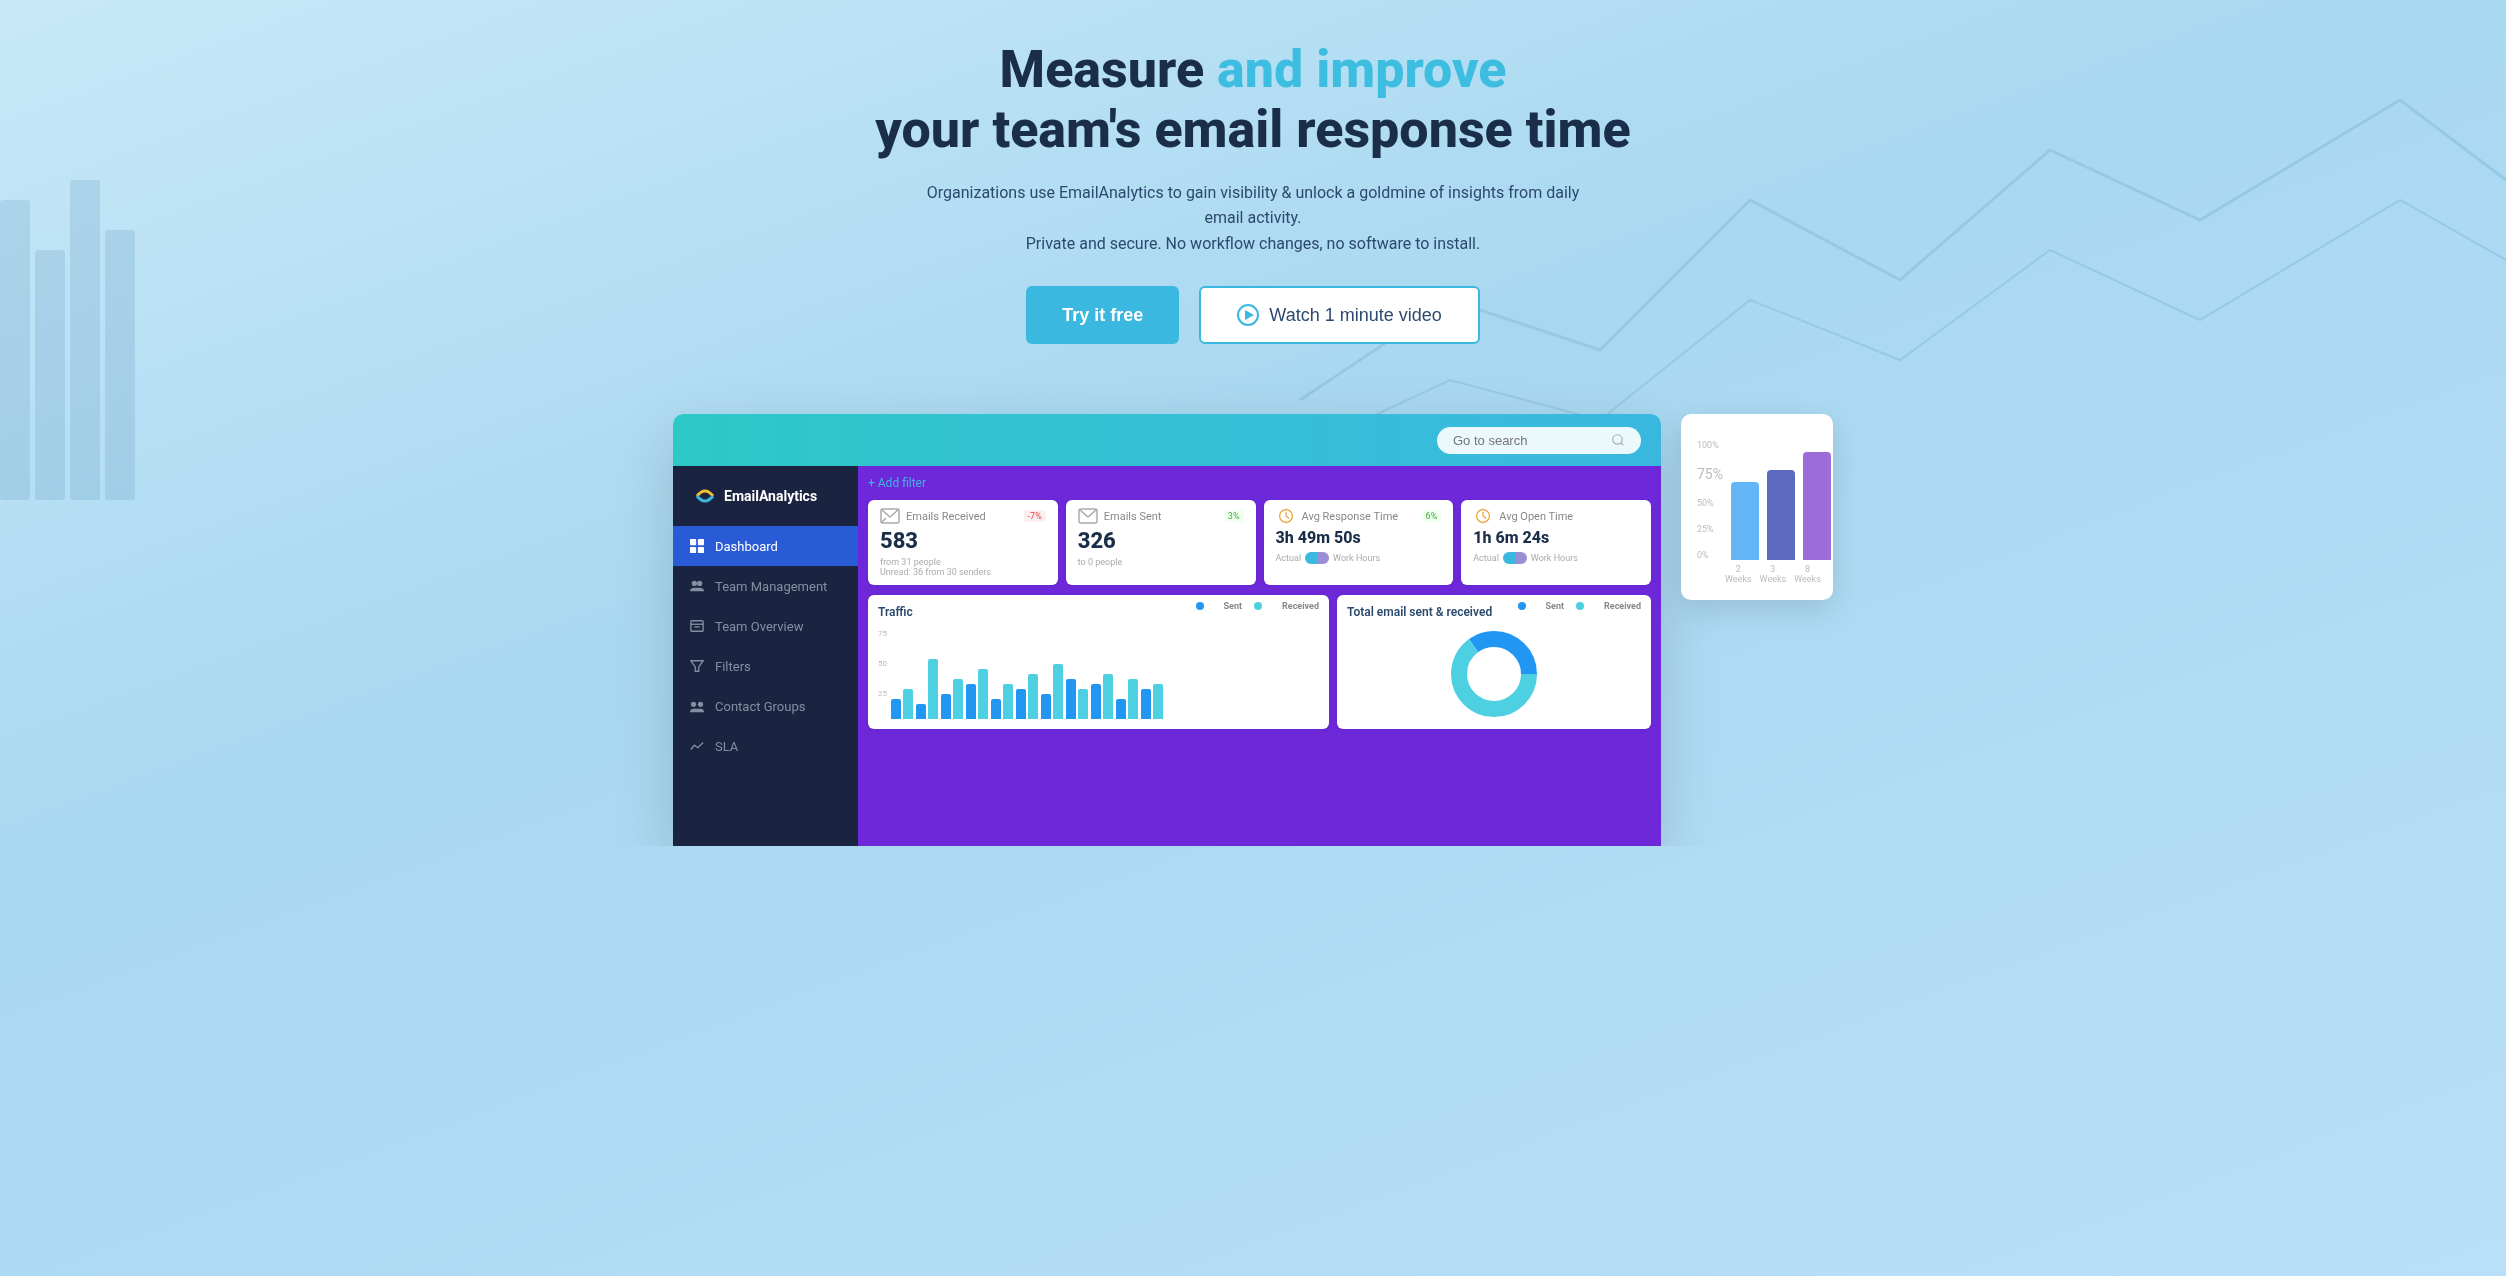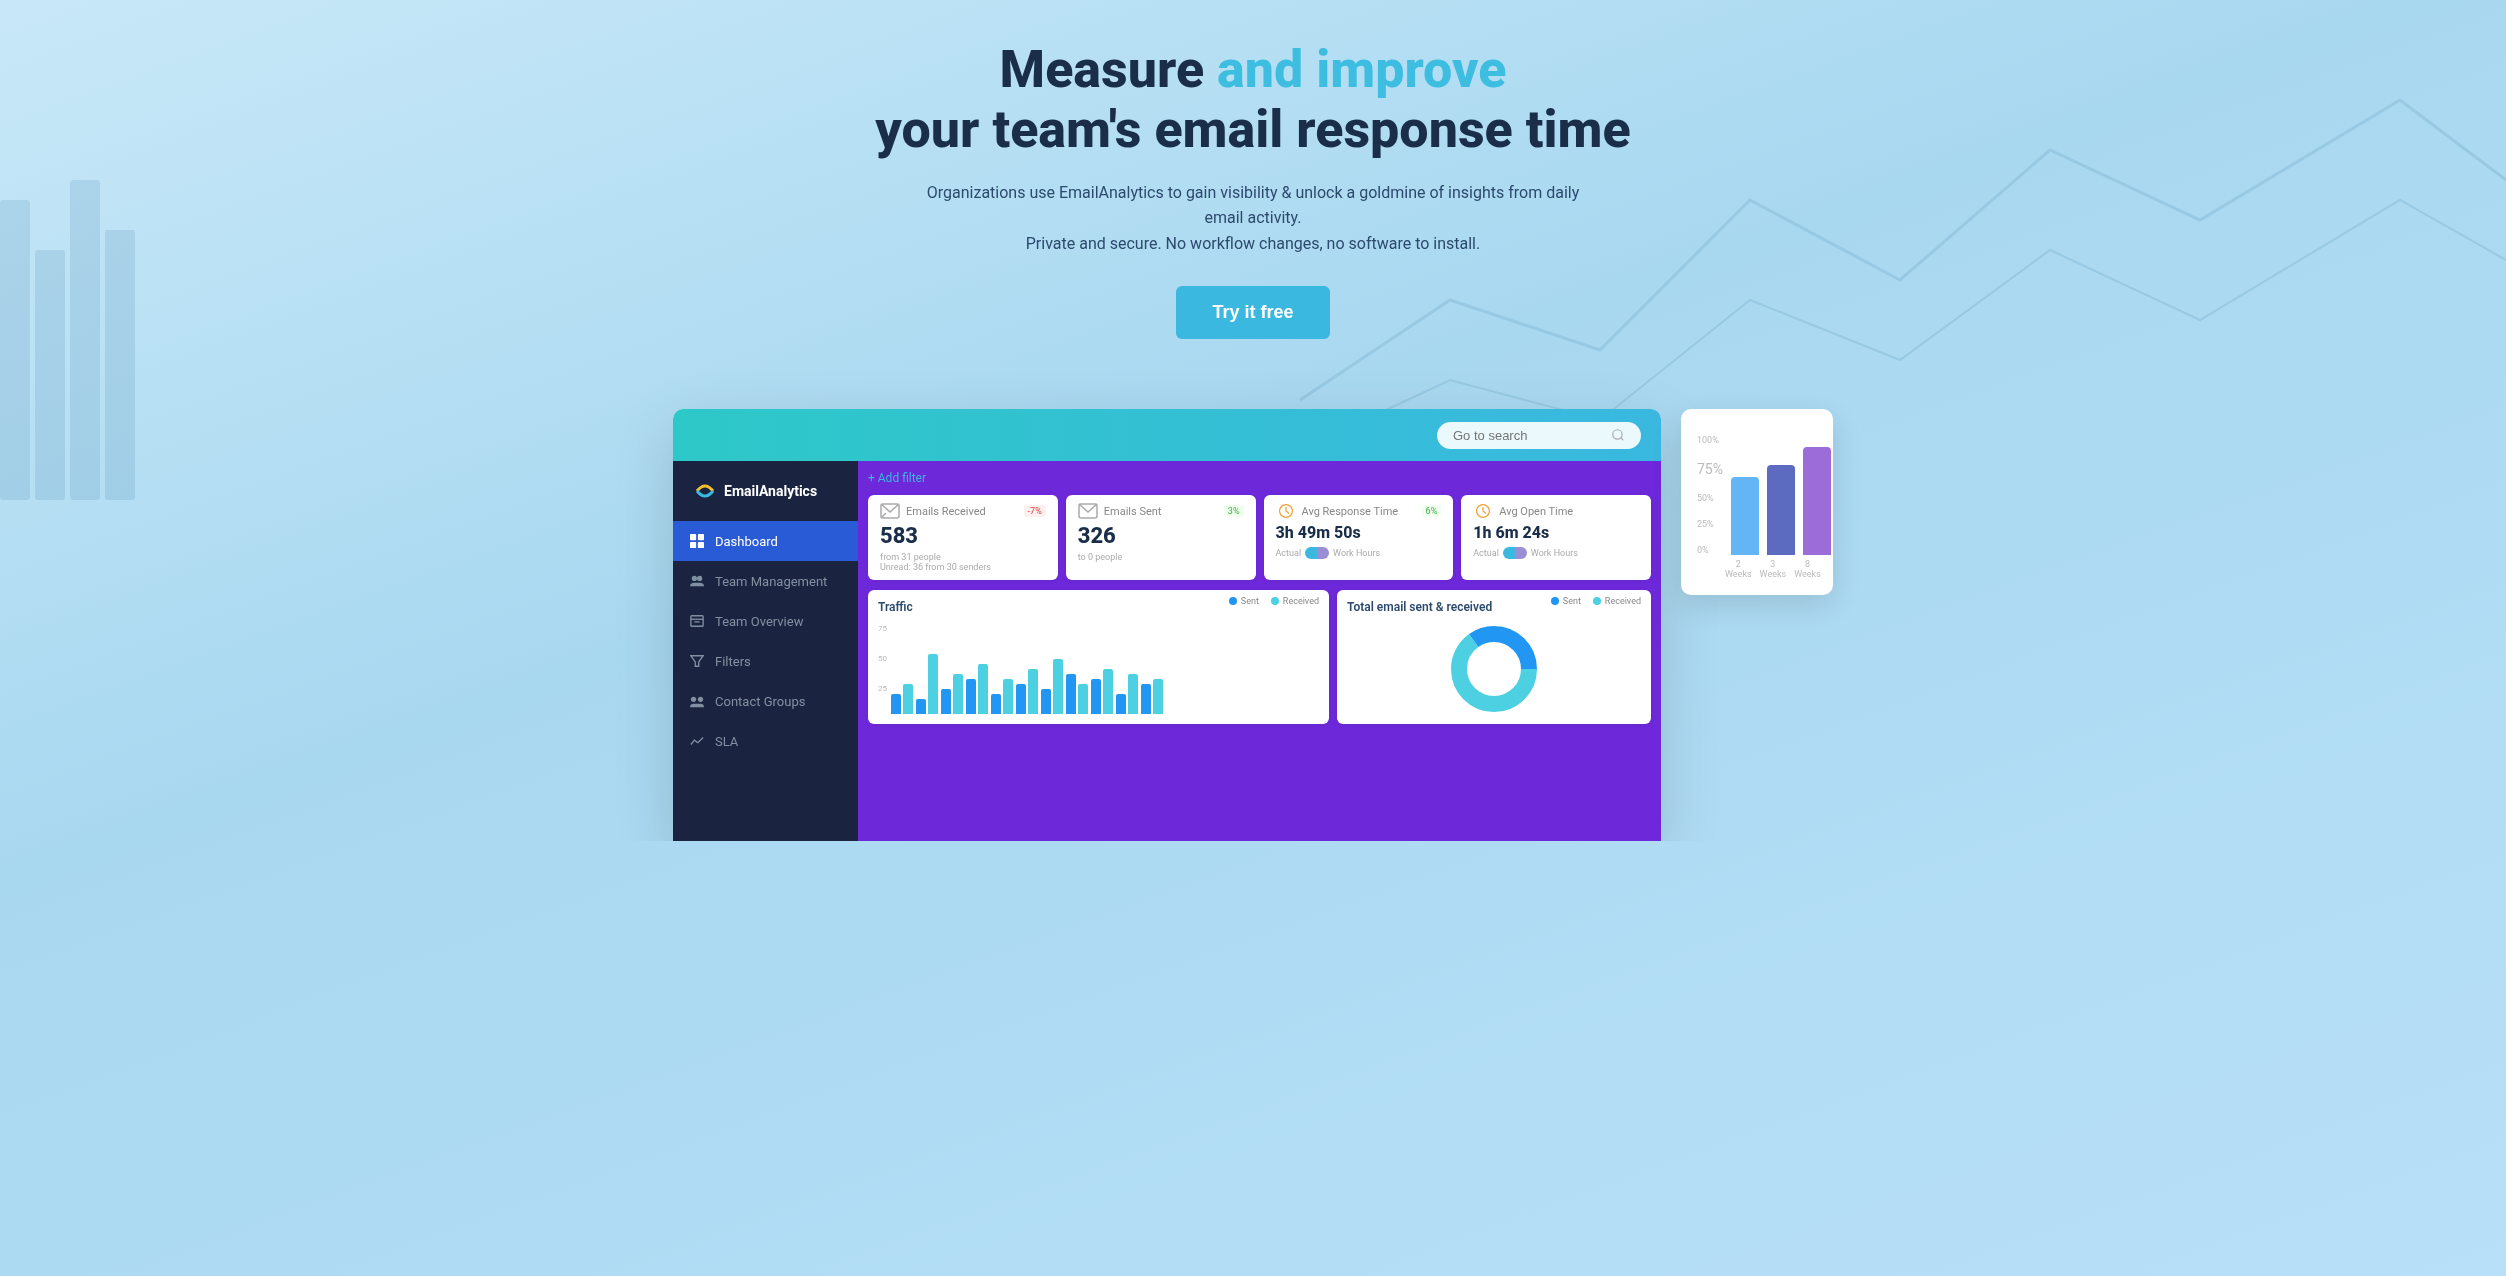--- a/index.html
+++ b/index.html
@@ -320,23 +320,24 @@
     .chart-legend {
       display: flex;
       gap: 12px;
       float: right;
       margin-top: -18px;
     }
 
     .legend-item {
       display: flex;
       align-items: center;
-      gap: 4px;
+      gap: 20px;
       font-size: 9px;
       color: #888;
+      font-weight: bold;
     }
 
     .legend-dot {
       width: 8px;
       height: 8px;
       border-radius: 50%;
     }
 
     
     .bar-chart {
@@ -434,20 +435,26 @@
     <h1 class="hero-title">
       <span>Measure </span><span class="accent">and improve</span><br>
       <span>your team's email response time</span>
     </h1>
     <p class="hero-subtitle">
       <span>Organizations use EmailAnalytics to gain visibility &amp; unlock a goldmine of insights from daily email activity.</span><br>
       <span>Private and secure. No workflow changes, no software to install.</span>
     </p>
     <div class="cta-buttons">
       <button class="btn-primary">Try it free</button>
+      <button class="btn-secondary">
+        <span class="play-icon">
+          <span class="play-triangle"></span>
+        </span>
+        <span>Watch 1 minute video</span>
+      </button>
     </div>
   </div>
 
   <div class="dashboard-wrapper">
 
     <div class="dashboard-ui">
 
       <div class="dash-topbar">
         <div class="search-bar">
           <input type="text" placeholder="Go to search" style="">

